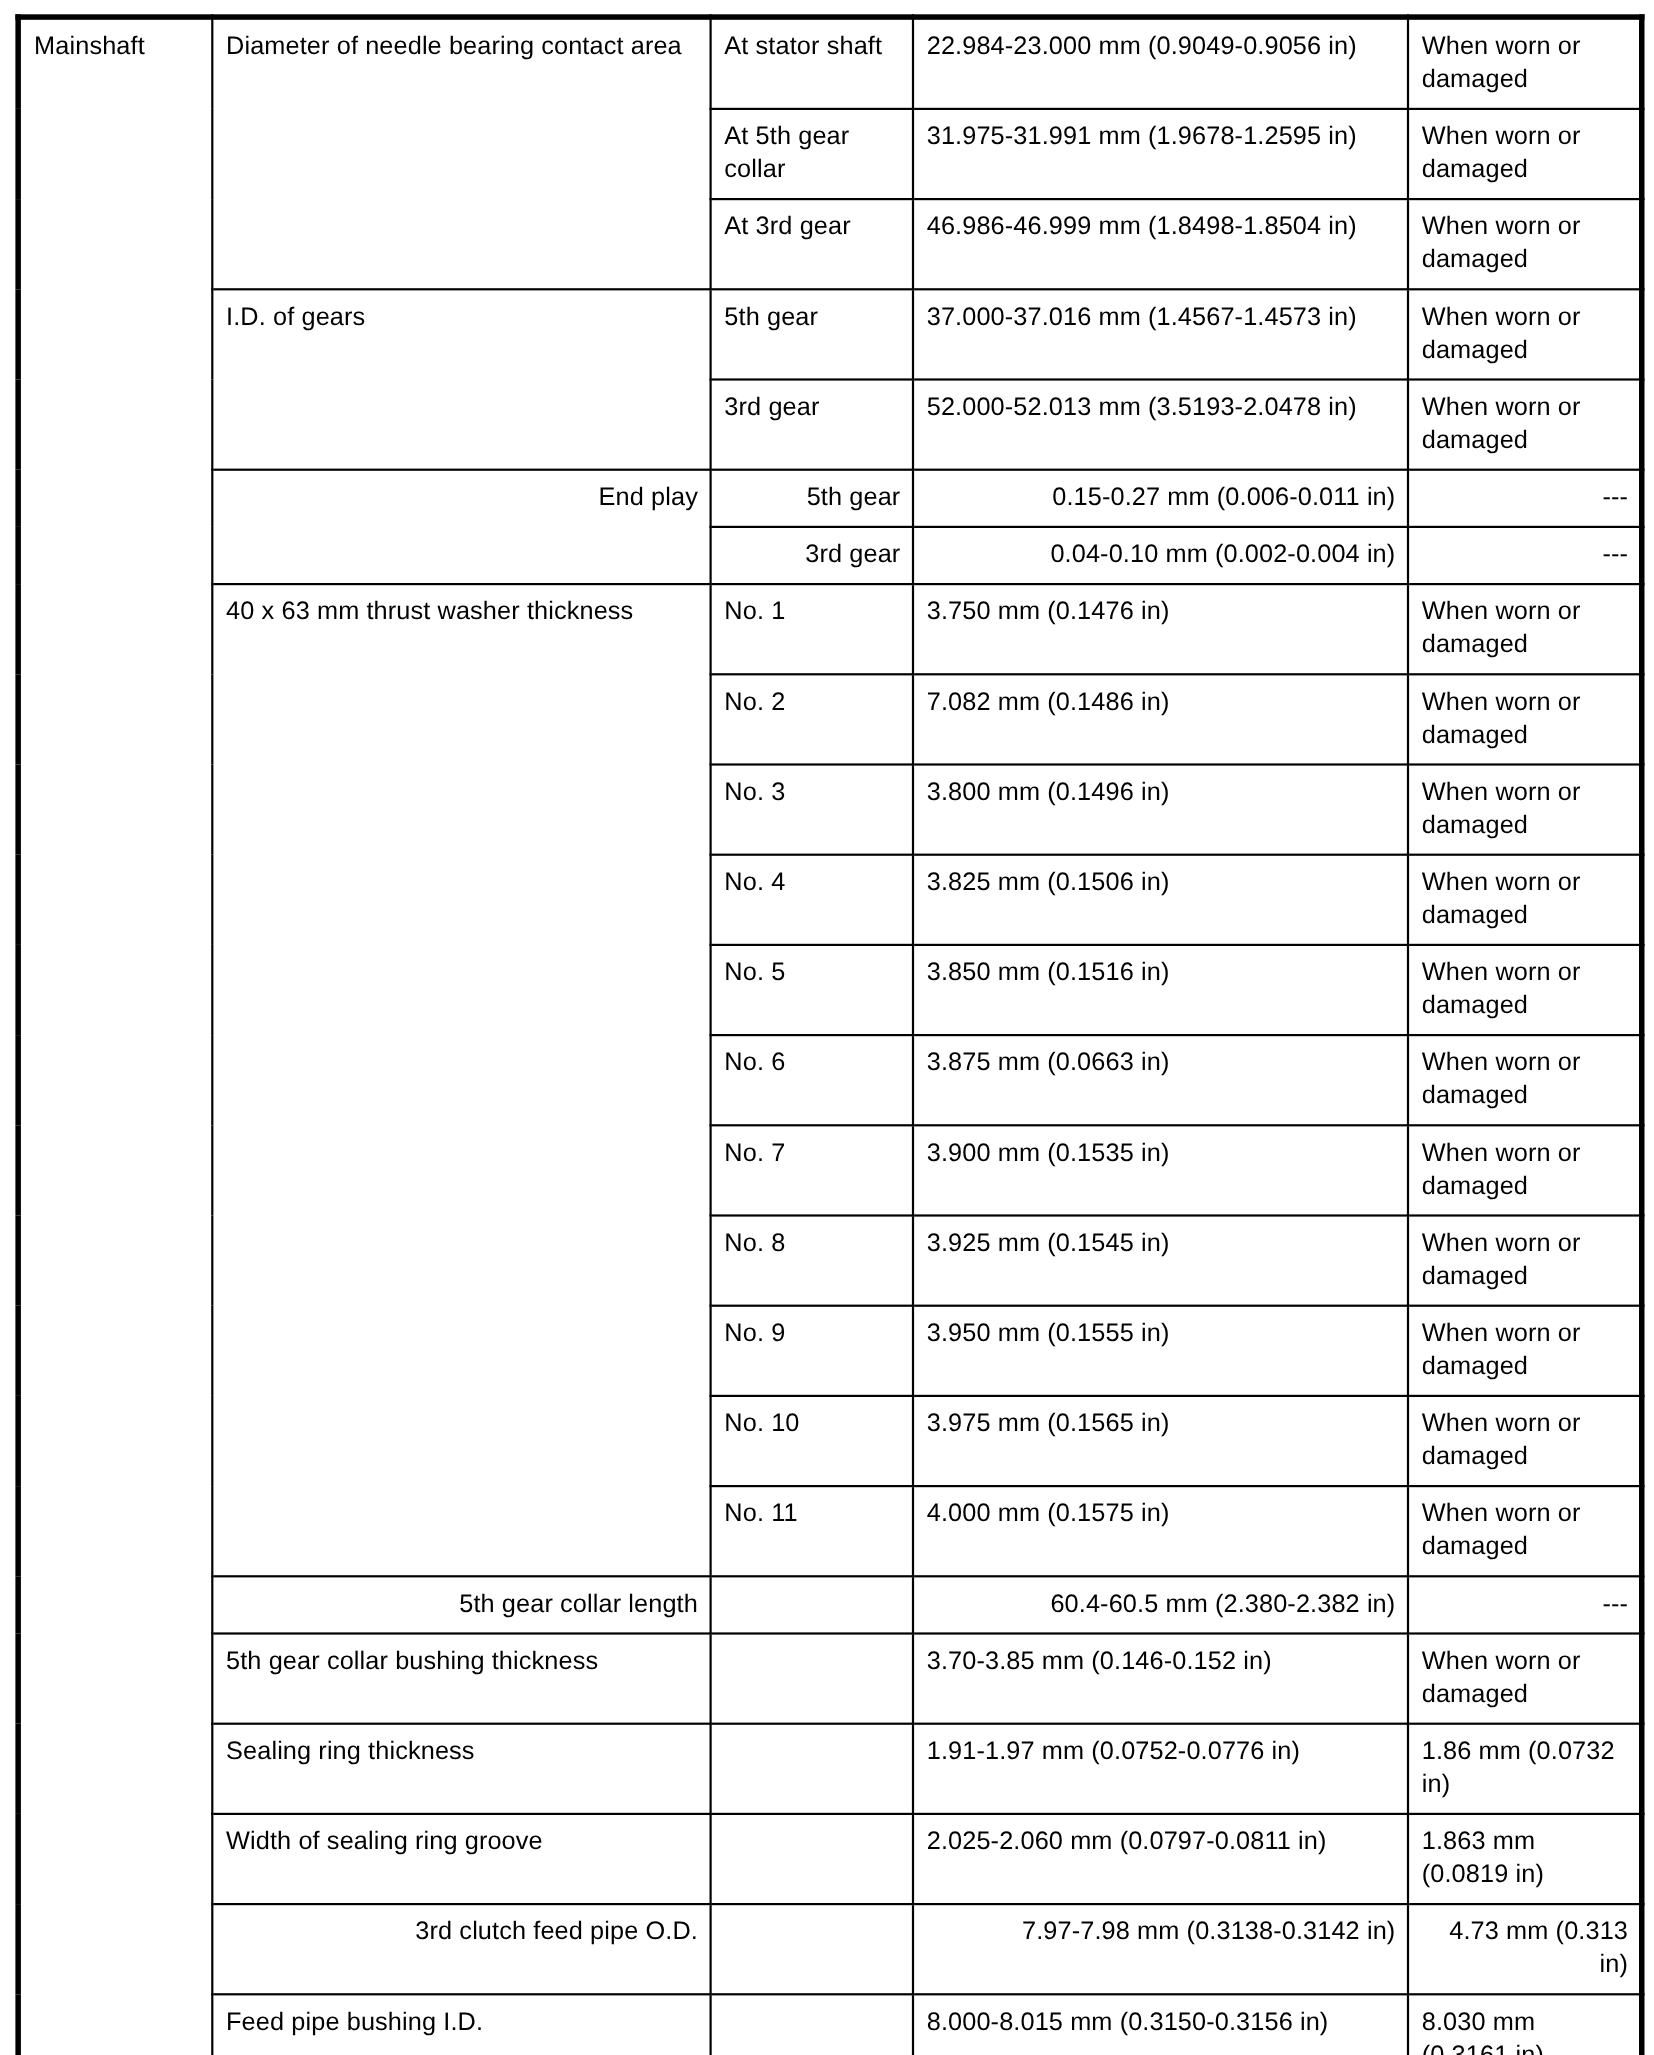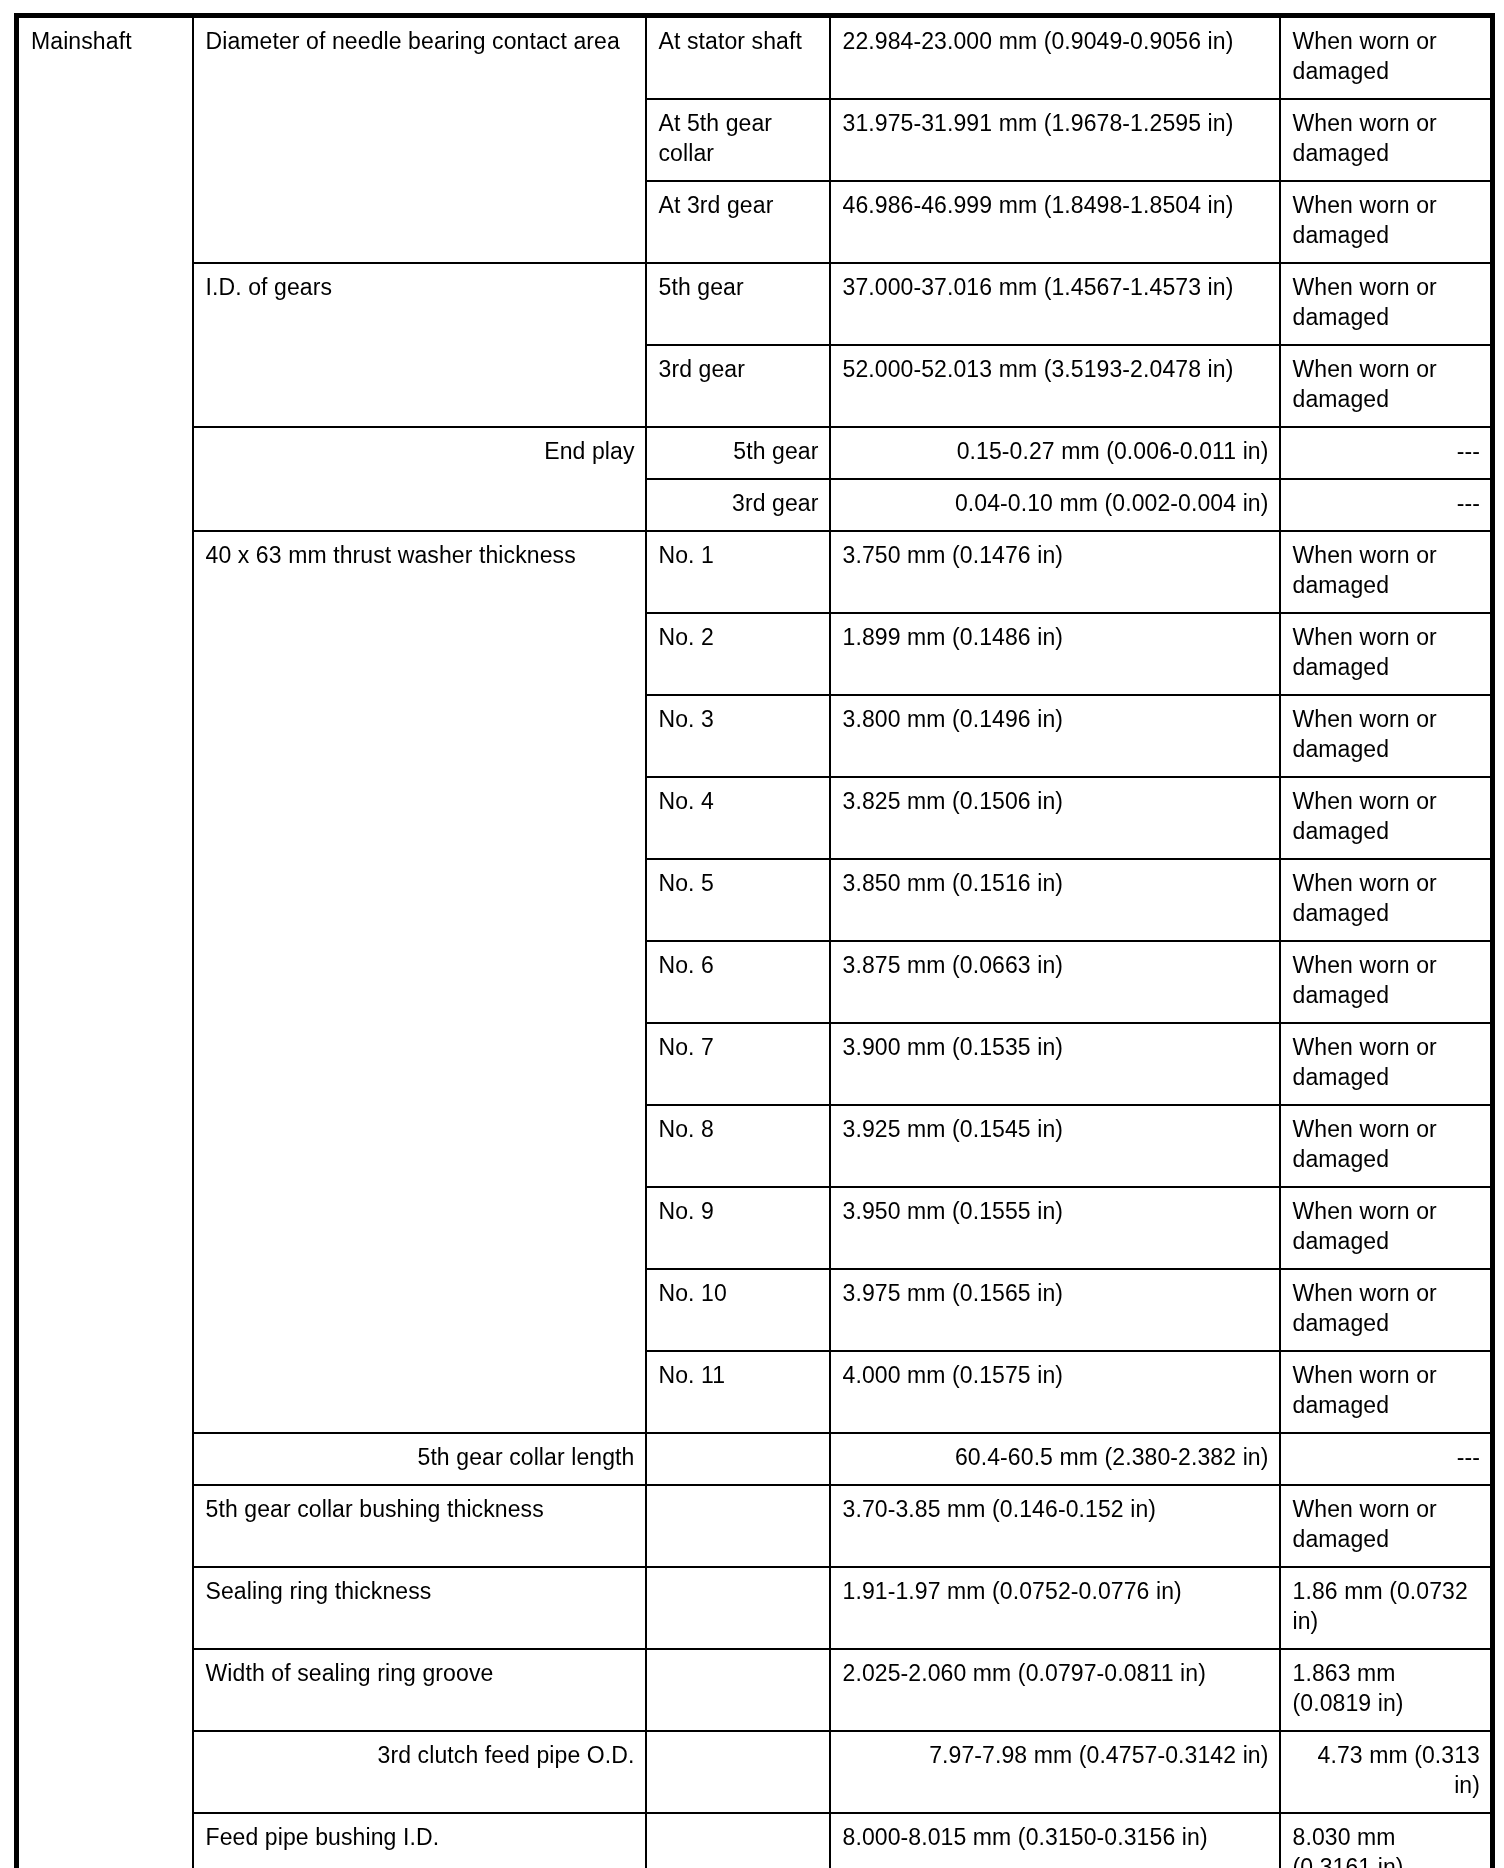--- a/index.html
+++ b/index.html
@@ -96,21 +96,21 @@
       </tr>
 
       <tr class="h2">
         <td class="c-item" rowspan="11">40 x 63 mm thrust washer thickness</td>
         <td class="c-sub">No. 1</td>
         <td class="c-std">3.750 mm (0.1476 in)</td>
         <td class="c-lim">When worn or damaged</td>
       </tr>
       <tr class="h2">
         <td class="c-sub">No. 2</td>
-        <td class="c-std">1.899 mm (0.1486 in)</td>
+        <td class="c-std">7.082 mm (0.1486 in)</td>
         <td class="c-lim">When worn or damaged</td>
       </tr>
       <tr class="h2">
         <td class="c-sub">No. 3</td>
         <td class="c-std">3.800 mm (0.1496 in)</td>
         <td class="c-lim">When worn or damaged</td>
       </tr>
       <tr class="h2">
         <td class="c-sub">No. 4</td>
         <td class="c-std">3.825 mm (0.1506 in)</td>
@@ -176,21 +176,21 @@
       <tr class="h2">
         <td class="c-item">Width of sealing ring groove</td>
         <td class="c-sub"></td>
         <td class="c-std">2.025-2.060 mm (0.0797-0.0811 in)</td>
         <td class="c-lim">1.863 mm (0.0819 in)</td>
       </tr>
 
       <tr class="h1">
         <td class="c-item">3rd clutch feed pipe O.D.</td>
         <td class="c-sub"></td>
-        <td class="c-std">7.97-7.98 mm (0.4757-0.3142 in)</td>
+        <td class="c-std">7.97-7.98 mm (0.3138-0.3142 in)</td>
         <td class="c-lim">4.73 mm (0.313 in)</td>
       </tr>
 
       <tr class="h2">
         <td class="c-item">Feed pipe bushing I.D.</td>
         <td class="c-sub"></td>
         <td class="c-std">8.000-8.015 mm (0.3150-0.3156 in)</td>
         <td class="c-lim">8.030 mm (0.3161 in)</td>
       </tr>
     </tbody>

